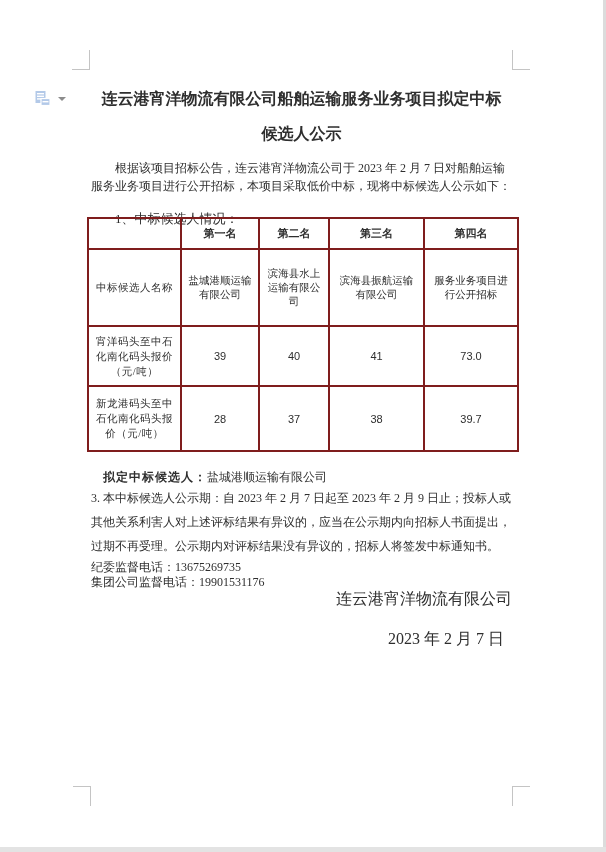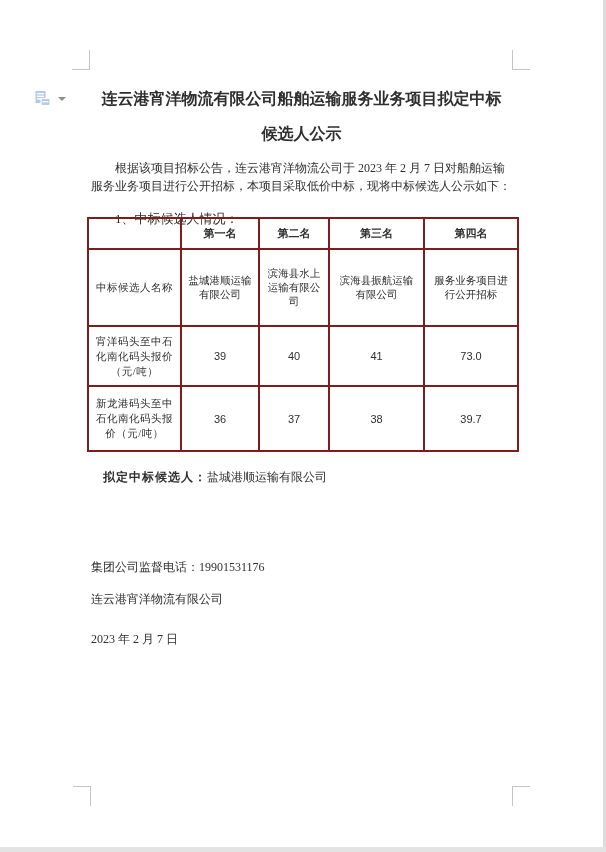--- a/index.html
+++ b/index.html
@@ -51,22 +51,22 @@
   .proposed { position:absolute; left:103px; top:461px; font-size:12px; line-height:16px;
               white-space:nowrap;margin-top:8px; }
   .proposed .lbl { font-weight:bold; letter-spacing:1px; }
 
   .notice { position:absolute; left:91px; top:486px; width:421px; font-size:12px; }
   .notice .line { line-height:24px; white-space:nowrap; }
 
   .contacts { position:absolute; left:91px; top:560px; font-size:12px; }
   .contacts .line { line-height:14.5px; white-space:nowrap; }
 
-  .signature { position:absolute; left:91px; top:592px; width:421px; 
-               font-size:12px; }
+  .signature { position:absolute; left:91px; top:592px; width:421px; text-align:right;
+               font-size:16px; }
   .signature .line { line-height:14.5px; white-space:nowrap; }
   .signature .date { padding-right:8px;margin-top:25px; }
 </style>
 </head>
 <body>
 
 <div class="page">
 
   <div class="mark tl"></div>
   <div class="mark tr"></div>
@@ -124,34 +124,40 @@
     </tr>
     <tr style="height:60px">
       <td class="tlabel">宵洋码头至中石化南化码头报价（元/吨）</td>
       <td class="tnum">39</td>
       <td class="tnum">40</td>
       <td class="tnum">41</td>
       <td class="tnum">73.0</td>
     </tr>
     <tr style="height:65px">
       <td class="tlabel">新龙港码头至中石化南化码头报价（元/吨）</td>
-      <td class="tnum">36</td>
+      <td class="tnum">28</td>
       <td class="tnum">37</td>
       <td class="tnum">38</td>
       <td class="tnum">39.7</td>
     </tr>
   </tbody>
     </table>
 
   <div class="proposed">
     <span class="lbl">拟定中标候选人：</span><span>盐城港顺运输有限公司</span>
   </div>
 
+  <div class="notice">
+    <div class="line">3. 本中标候选人公示期：自 2023 年 2 月 7 日起至 2023 年 2 月 9 日止；投标人或</div>
+    <div class="line">其他关系利害人对上述评标结果有异议的，应当在公示期内向招标人书面提出，</div>
+    <div class="line">过期不再受理。公示期内对评标结果没有异议的，招标人将签发中标通知书。</div>
+  </div>
 
   <div class="contacts">
+    <div class="line">纪委监督电话：13675269735</div>
     <div class="line">集团公司监督电话：19901531176</div>
   </div>
 
   <div class="signature">
     <div class="line">连云港宵洋物流有限公司</div>
     <div class="line date">2023 年 2 月 7 日</div>
   </div>
 
   <div class="edge-right"></div>
   <div class="edge-bottom"></div>

